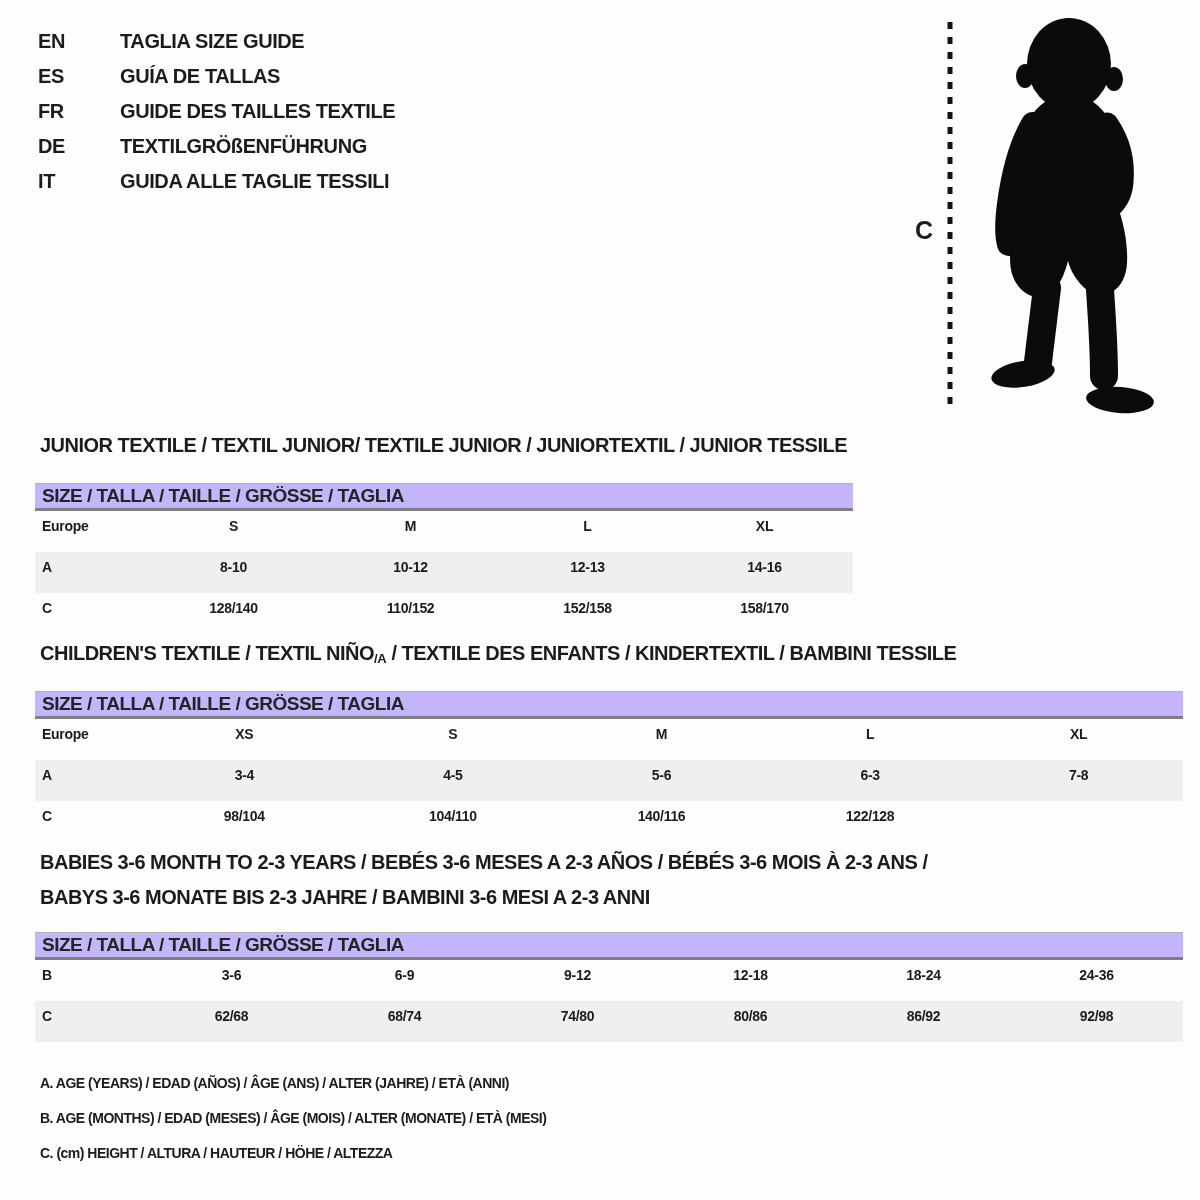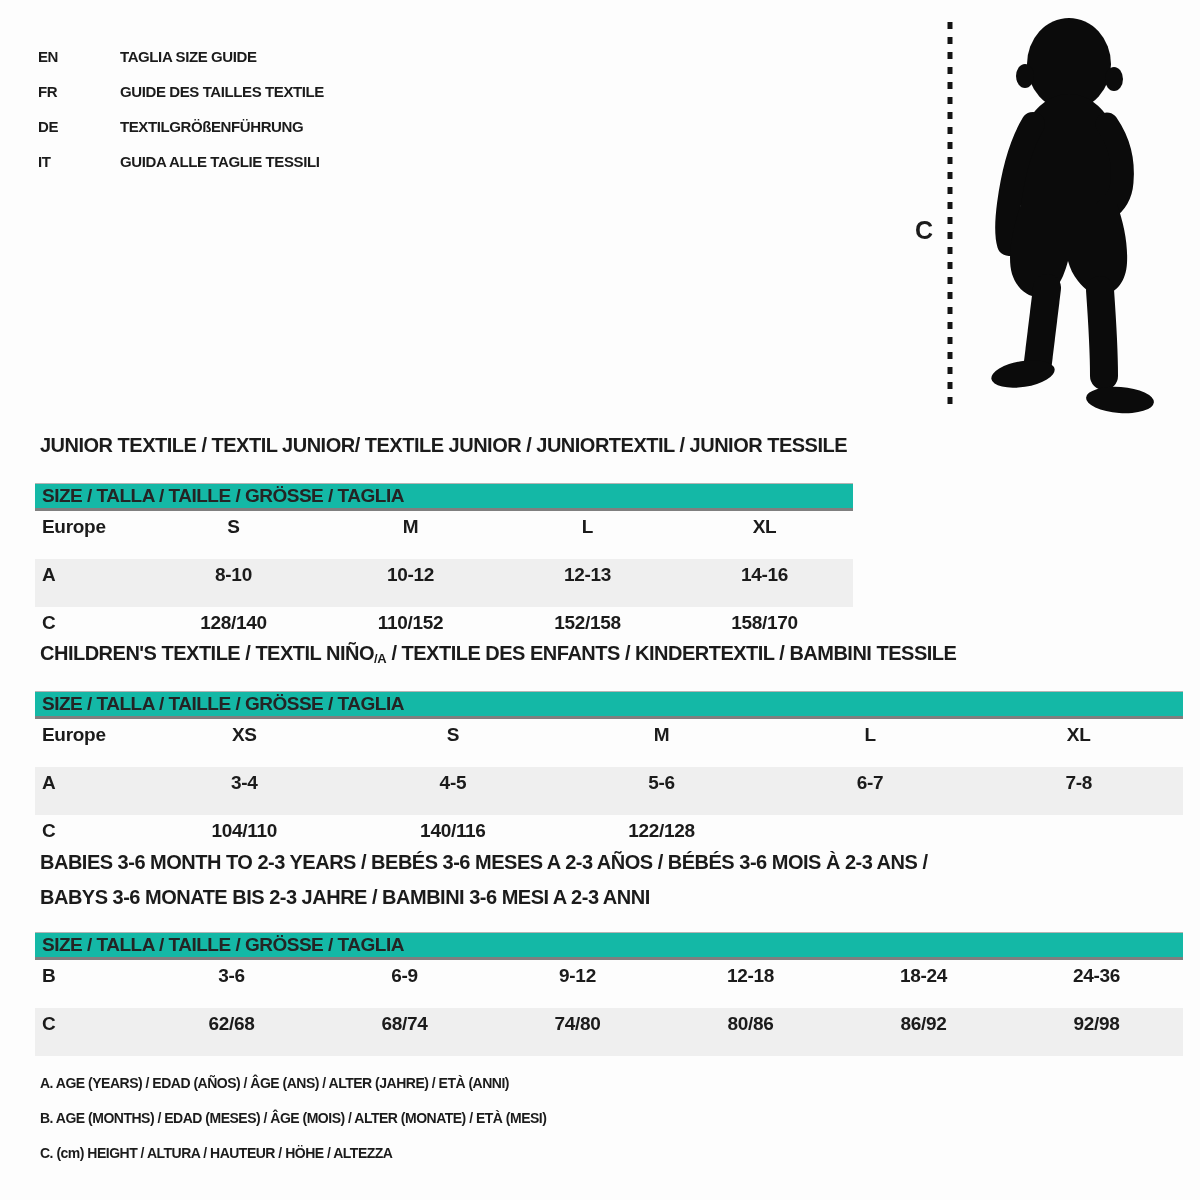--- a/index.html
+++ b/index.html
@@ -9,44 +9,44 @@
     background: #fdfdfd;
     font-family: "Liberation Sans", sans-serif;
     font-weight: bold;
     color: #1b1b1b;
     overflow: hidden;
   }
   .abs { position: absolute; }
 
   
   .lang-block { left: 38px; top: 30px; }
-  .lang-row { display: flex; height: 35px; align-items: flex-end; font-size: 15px; letter-spacing: -0.4px; }
+  .lang-row { display: flex; height: 35px; align-items: flex-start; font-size: 20px; letter-spacing: -0.4px; }
   .lang-code { width: 82px; }
   .lang-label { white-space: nowrap; }
 
   
   .figure { left: 905px; top: 8px; width: 290px; height: 414px; }
   .c-label { position: absolute; left: 10px; top: 208px; font-size: 25px; }
   .figure svg { position: absolute; left: 30px; top: 0; }
 
   
   .section-title { font-size: 20px; letter-spacing: -0.5px; white-space: nowrap; }
   .sub-small { font-size: 13px; position: relative; top: 3px; letter-spacing: -0.3px; }
 
   
   .size-table { position: absolute; }
   .size-bar {
     height: 28px; line-height: 24px;
-    background: #14b8a6;
+    background: #c4b5fd;
     border-top: 1px solid #b4b4b4;
     border-bottom: 3px solid #7f7f7f;
     padding-left: 7px;
     font-size: 19px; letter-spacing: -0.5px; color: #242424;
   }
-  .trow { display: grid; height: 48px; line-height: 31px; font-size: 19px; letter-spacing: -0.3px; }
+  .trow { display: grid; height: 41px; line-height: 31px; font-size: 14px; letter-spacing: -0.3px; }
   .cols4 { grid-template-columns: 110px repeat(4, 1fr); }
   .cols5 { grid-template-columns: 105px repeat(5, 1fr); }
   .cols6 { grid-template-columns: 110px repeat(6, 1fr); }
   .lbl { padding-left: 7px; text-align: left; }
   .val { text-align: center; }
   .stripe { background: #efefef; }
 
   
   .babies-title { line-height: 35px; }
 
@@ -54,20 +54,24 @@
   .legend { left: 40px; top: 1066px; }
   .legend-line { font-size: 14px; line-height: 35px; letter-spacing: -0.5px; white-space: nowrap; }
 </style>
 </head>
 <body>
 
 <div class="abs lang-block">
   <div class="lang-row">
     <span class="lang-code">EN</span>
     <span class="lang-label">TAGLIA SIZE GUIDE</span>
+  </div>
+  <div class="lang-row">
+    <span class="lang-code">ES</span>
+    <span class="lang-label">GUÍA DE TALLAS</span>
   </div>
   <div class="lang-row">
     <span class="lang-code">FR</span>
     <span class="lang-label">GUIDE DES TAILLES TEXTILE</span>
   </div>
   <div class="lang-row">
     <span class="lang-code">DE</span>
     <span class="lang-label">TEXTILGRÖßENFÜHRUNG</span>
   </div>
   <div class="lang-row">
@@ -150,25 +154,26 @@
     <div class="val">S</div>
     <div class="val">M</div>
     <div class="val">L</div>
     <div class="val">XL</div>
   </div>
   <div class="trow cols5 stripe">
     <div class="lbl">A</div>
     <div class="val">3-4</div>
     <div class="val">4-5</div>
     <div class="val">5-6</div>
-    <div class="val">6-7</div>
+    <div class="val">6-3</div>
     <div class="val">7-8</div>
   </div>
   <div class="trow cols5">
     <div class="lbl">C</div>
+    <div class="val">98/104</div>
     <div class="val">104/110</div>
     <div class="val">140/116</div>
     <div class="val">122/128</div>
   </div>
 </div>
 
 <div class="abs section-title babies-title" style="left:40px; top:845px;">
   <div>BABIES 3-6 MONTH TO 2-3 YEARS / BEBÉS 3-6 MESES A 2-3 AÑOS / BÉBÉS 3-6 MOIS À 2-3 ANS /</div>
   <div>BABYS 3-6 MONATE BIS 2-3 JAHRE / BAMBINI 3-6 MESI A 2-3 ANNI</div>
 </div>

